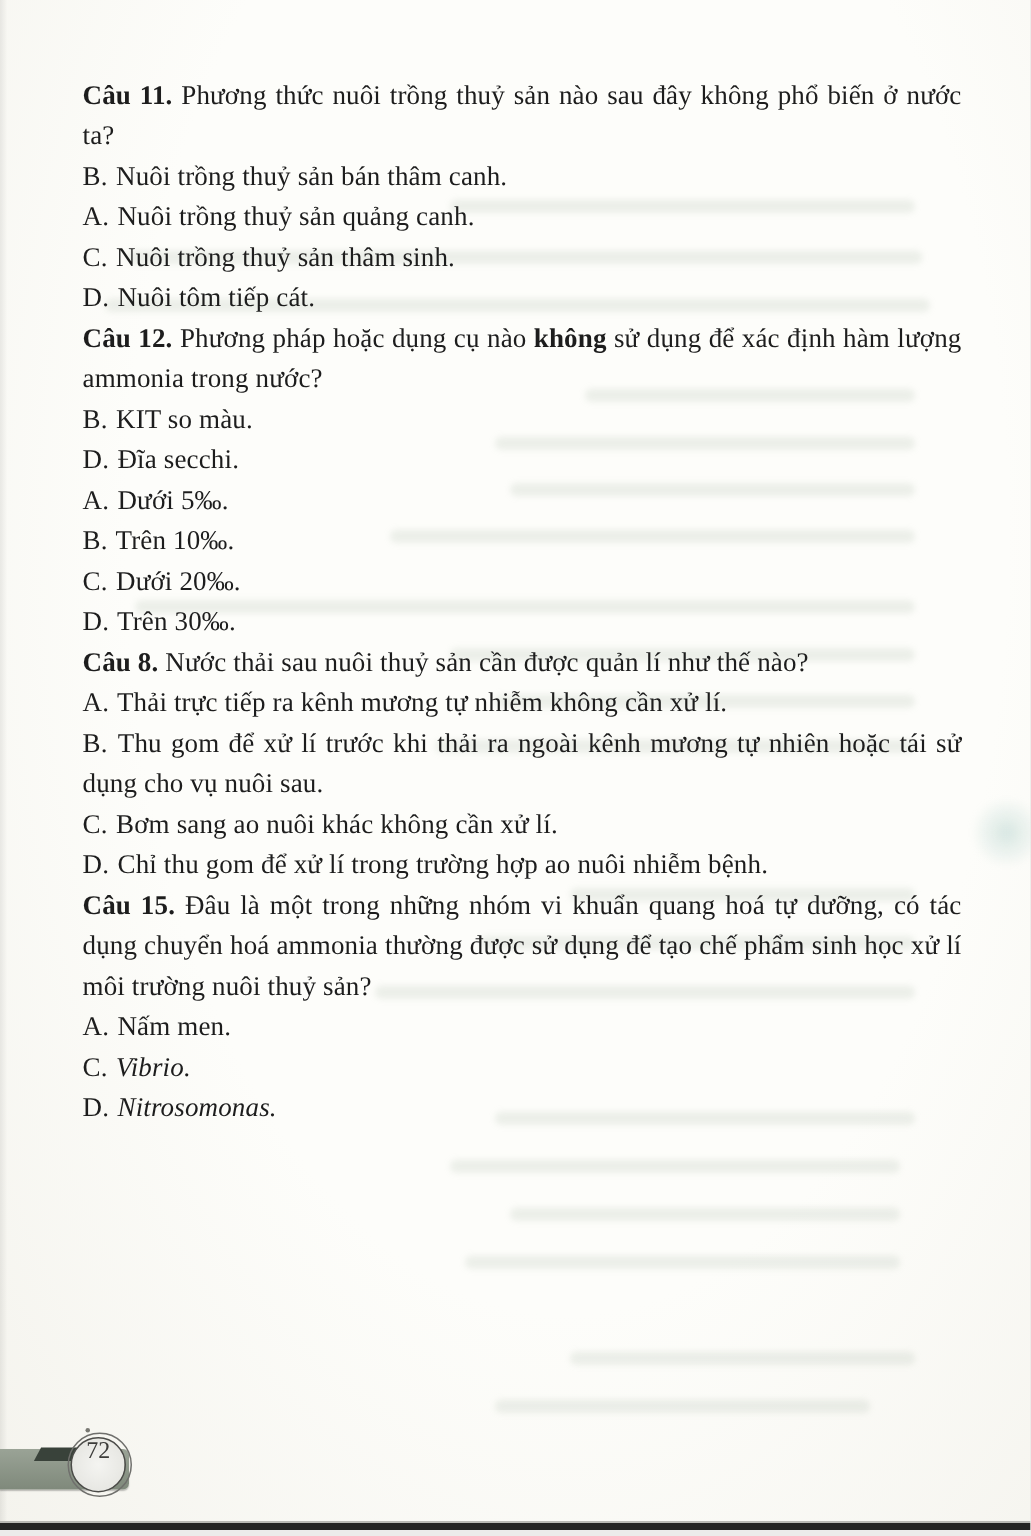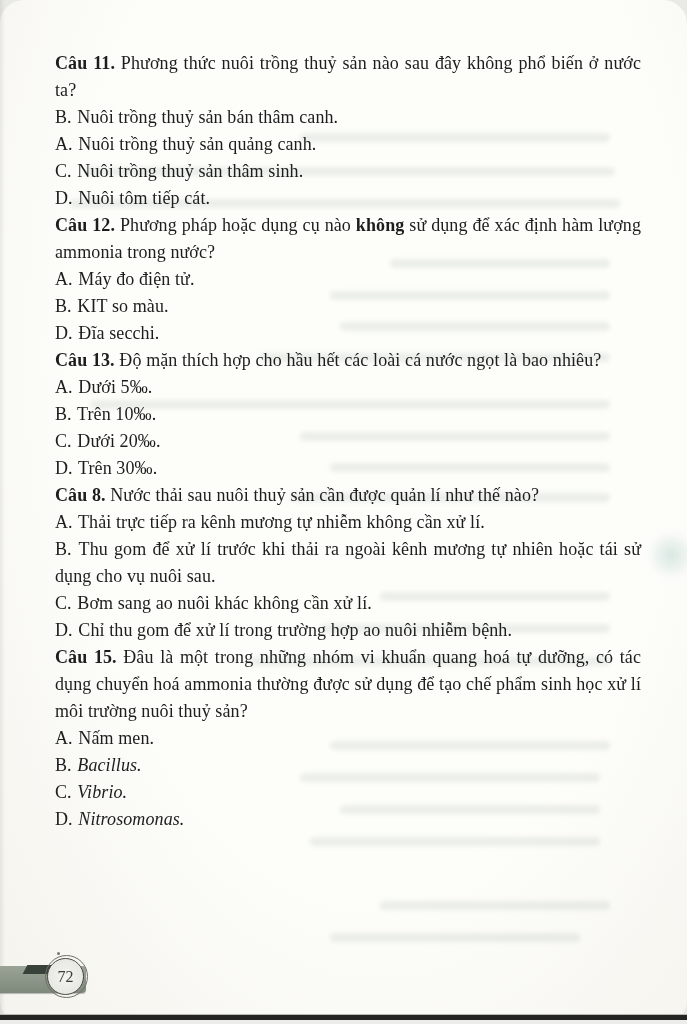--- a/index.html
+++ b/index.html
@@ -4,21 +4,20 @@
 <style>
   html,body{margin:0;padding:0;}
   body{
     width:687px;height:1024px;overflow:hidden;position:relative;
     background:#e9e9e6;
     font-family:"Liberation Serif","DejaVu Serif",serif;
   }
   .page{
     position:absolute;inset:0;
     background:radial-gradient(ellipse at 55% 35%, #fdfdfa 55%, #f4f3ed 100%);
-    border-radius:24px;
   }
   .scan-left-shade{
     position:absolute;left:0;top:0;width:5px;height:1024px;
     background:linear-gradient(90deg, rgba(0,0,0,0.07), rgba(0,0,0,0));
   }
   .content{
     position:absolute;left:55px;top:50px;width:586px;
     font-size:18px;line-height:27px;color:#1d1d1d;letter-spacing:0.1px;
   }
   .content p{margin:0;}
@@ -52,21 +51,21 @@
   }
   .badge-ring{
     position:absolute;left:45px;top:955px;width:41px;height:41px;
     border:1.5px solid #6f6f6c;border-radius:50%;
     background:transparent;
   }
   .badge-circle{
     position:absolute;left:47px;top:958px;width:35px;height:35px;
     background:radial-gradient(#f4f4f1,#e2e2dd);
     border:1.6px solid #4b4b48;border-radius:50%;
-    display:flex;align-items:center;justify-content:center;
+    display:flex;justify-content:center;
     font-size:16px;color:#3c3c3a;font-weight:500;
   }
   .badge-dot{
     position:absolute;left:57px;top:952px;width:3px;height:3px;
     background:#787872;border-radius:50%;
   }
 
   
   .scan-bottom{
     position:absolute;left:0;top:1014px;width:687px;height:10px;
@@ -107,45 +106,42 @@
     <div>
       <p class="q-para"><b class="q-label">Câu 11.</b> <span>Phương thức nuôi trồng thuỷ sản nào sau đây không phổ biến ở nước ta?</span></p>
       <p><span class="opt-prefix">B.</span> <span>Nuôi trồng thuỷ sản bán thâm canh.</span></p>
       <p><span class="opt-prefix">A.</span> <span>Nuôi trồng thuỷ sản quảng canh.</span></p>
       <p><span class="opt-prefix">C.</span> <span>Nuôi trồng thuỷ sản thâm sinh.</span></p>
       <p><span class="opt-prefix">D.</span> <span>Nuôi tôm tiếp cát.</span></p>
     </div>
 
     <div>
       <p class="q-para"><b class="q-label">Câu 12.</b> <span>Phương pháp hoặc dụng cụ nào </span><b class="bold-word">không</b><span> sử dụng để xác định hàm lượng ammonia trong nước?</span></p>
-      <p><span class="opt-prefix">A.</span> <span>Máy đo điện tử.</span></p>
       <p><span class="opt-prefix">B.</span> <span>KIT so màu.</span></p>
       <p><span class="opt-prefix">D.</span> <span>Đĩa secchi.</span></p>
     </div>
 
     <div>
-      <p class="q-para"><b class="q-label">Câu 13.</b> <span>Độ mặn thích hợp cho hầu hết các loài cá nước ngọt là bao nhiêu?</span></p>
       <p><span class="opt-prefix">A.</span> <span>Dưới 5‰.</span></p>
       <p><span class="opt-prefix">B.</span> <span>Trên 10‰.</span></p>
       <p><span class="opt-prefix">C.</span> <span>Dưới 20‰.</span></p>
       <p><span class="opt-prefix">D.</span> <span>Trên 30‰.</span></p>
     </div>
 
     <div>
       <p class="q-para"><b class="q-label">Câu 8.</b> <span>Nước thải sau nuôi thuỷ sản cần được quản lí như thế nào?</span></p>
       <p><span class="opt-prefix">A.</span> <span>Thải trực tiếp ra kênh mương tự nhiễm không cần xử lí.</span></p>
       <p class="q-para"><span class="opt-prefix">B.</span> <span>Thu gom để xử lí trước khi thải ra ngoài kênh mương tự nhiên hoặc tái sử dụng cho vụ nuôi sau.</span></p>
       <p><span class="opt-prefix">C.</span> <span>Bơm sang ao nuôi khác không cần xử lí.</span></p>
       <p><span class="opt-prefix">D.</span> <span>Chỉ thu gom để xử lí trong trường hợp ao nuôi nhiễm bệnh.</span></p>
     </div>
 
     <div>
       <p class="q-para"><b class="q-label">Câu 15.</b> <span>Đâu là một trong những nhóm vi khuẩn quang hoá tự dưỡng, có tác dụng chuyển hoá ammonia thường được sử dụng để tạo chế phẩm sinh học xử lí môi trường nuôi thuỷ sản?</span></p>
       <p><span class="opt-prefix">A.</span> <span>Nấm men.</span></p>
-      <p><span class="opt-prefix">B.</span> <span class="italic">Bacillus.</span></p>
       <p><span class="opt-prefix">C.</span> <span class="italic">Vibrio.</span></p>
       <p><span class="opt-prefix">D.</span> <span class="italic">Nitrosomonas.</span></p>
     </div>
 
 
   </div>
 
   <div class="badge-bar"></div>
   <div class="badge-notch"></div>
   <div class="badge-ring"></div>

